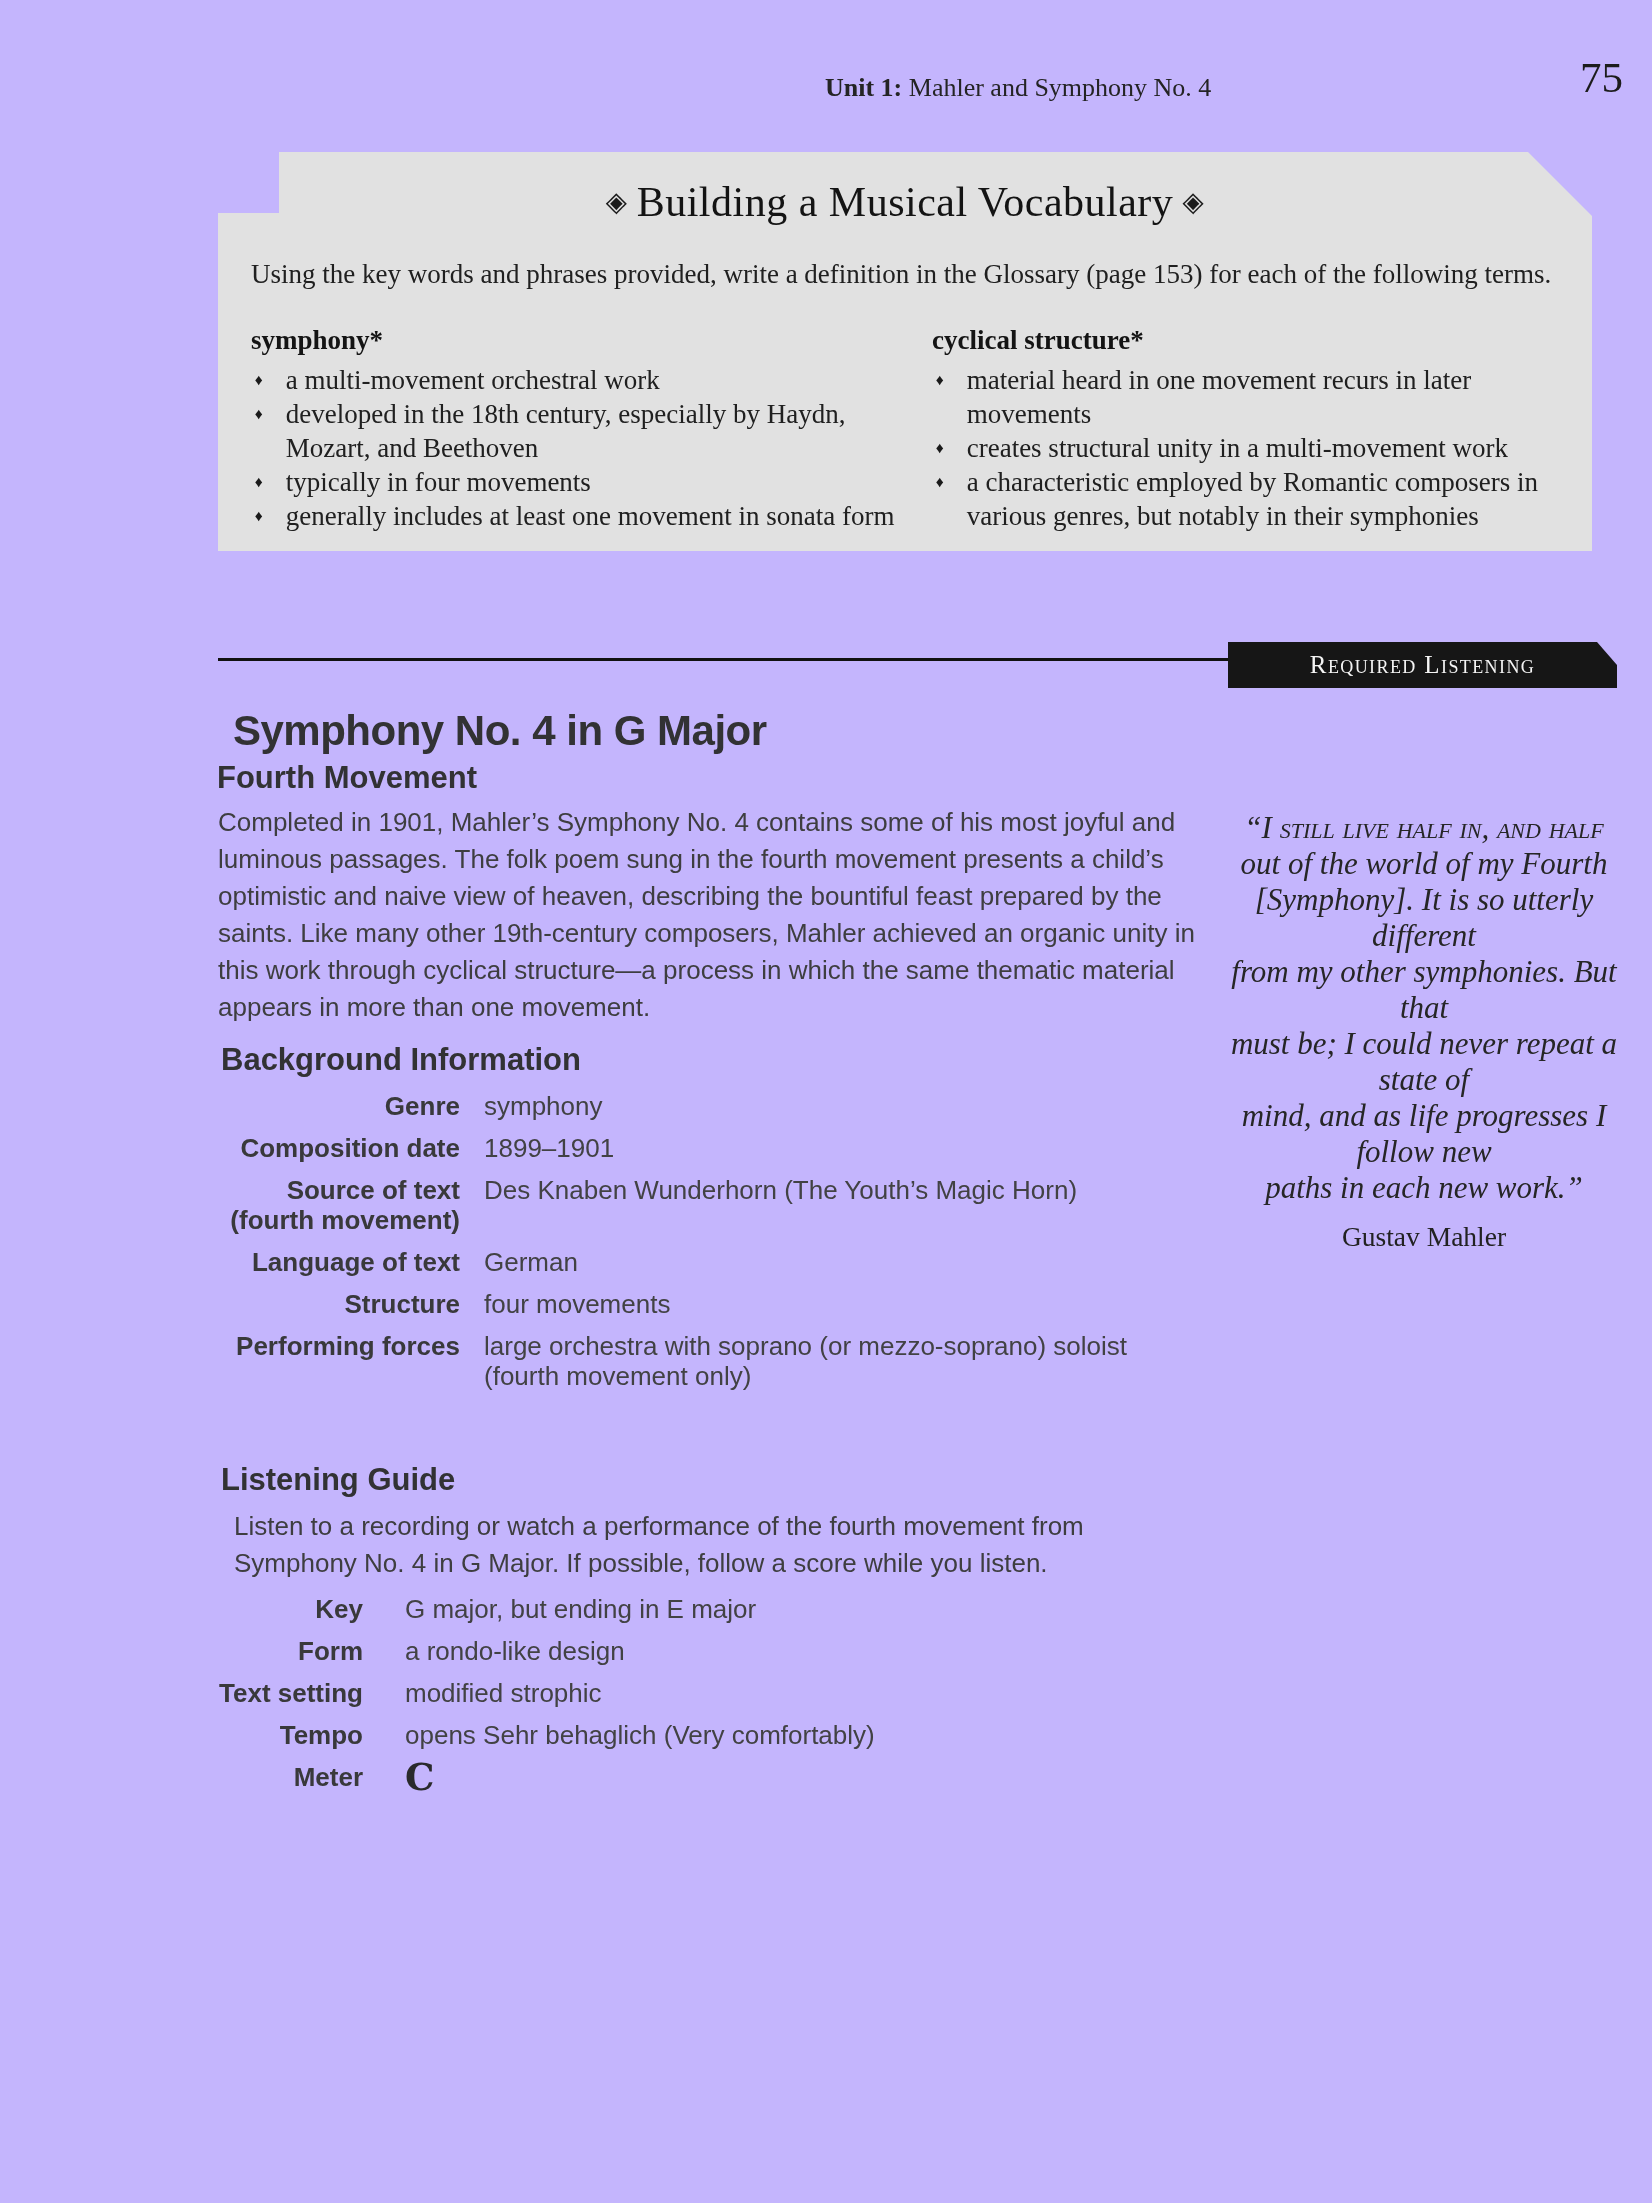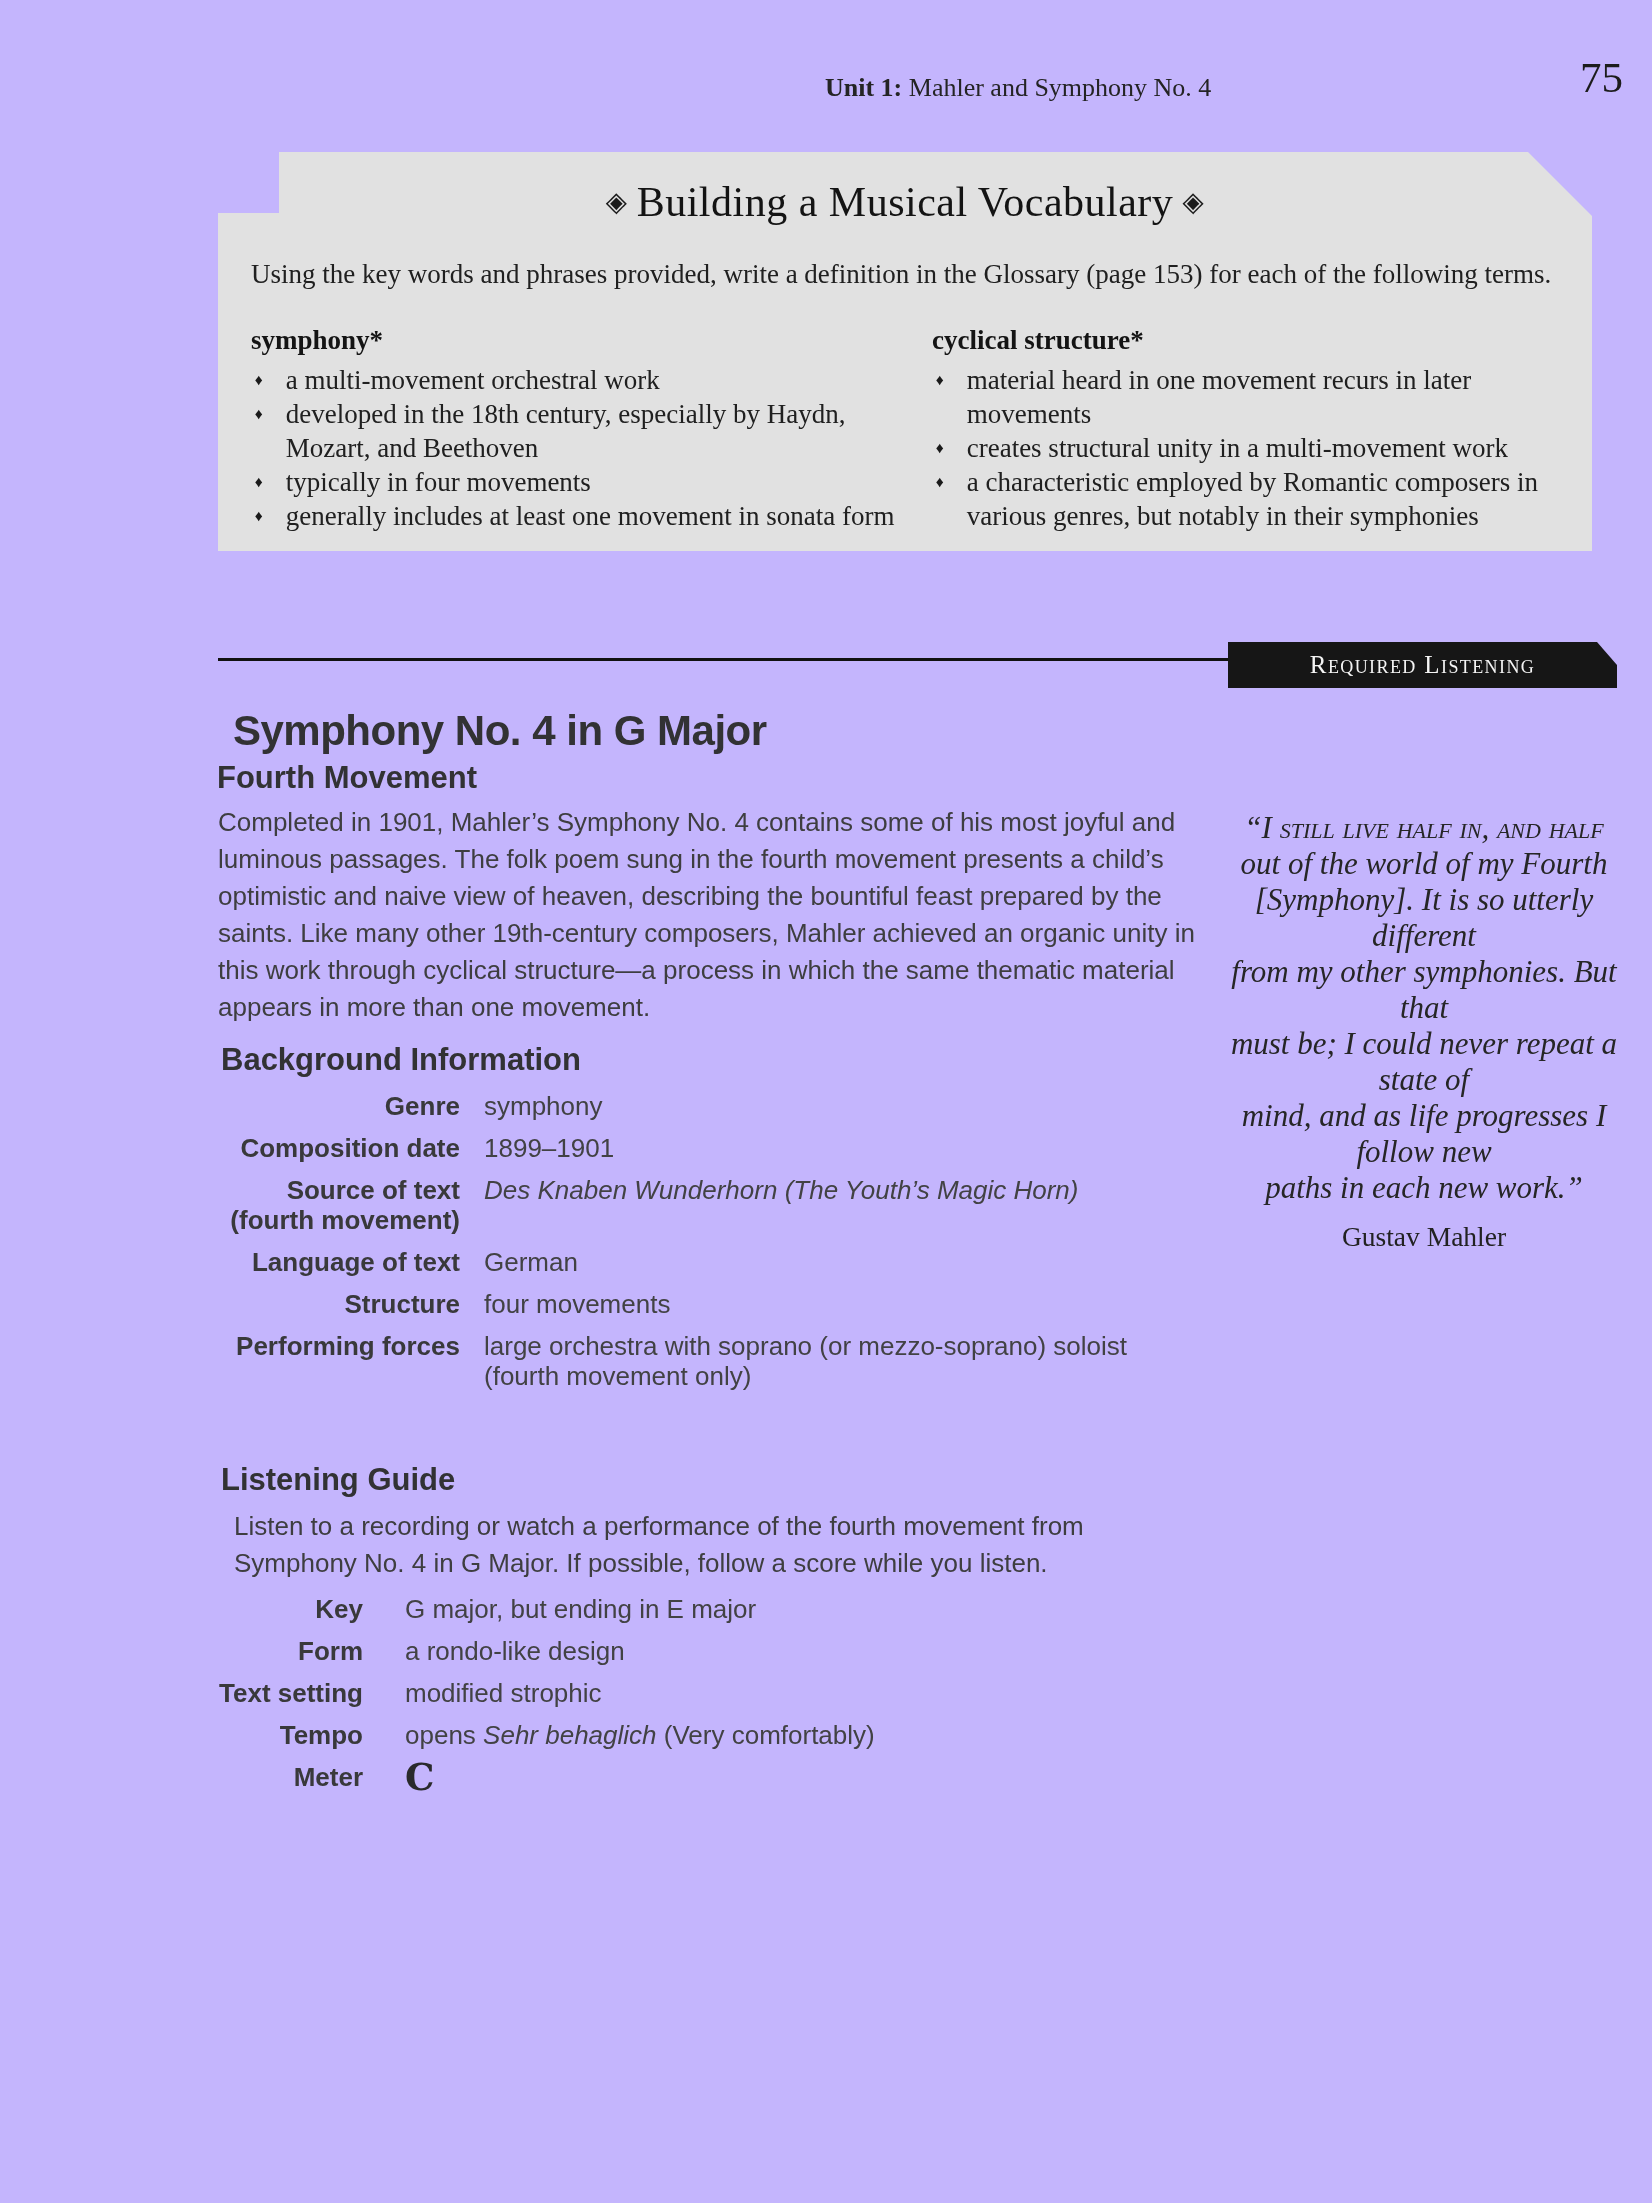--- a/index.html
+++ b/index.html
@@ -62,21 +62,21 @@
   .lg-intro { position:absolute; left:234px; top:1508px; width:927px; margin:0; font-size:26px; line-height:37px; color:#3e3e40; }
 
   
   .info-table { position:absolute; left:218px; display:grid; row-gap:12px; }
   .bg-table { top:1091px; grid-template-columns:242px 24px 762px; }
   .lg-table { top:1594px; grid-template-columns:145px 42px 826px; }
   .info-row { display:contents; }
   .info-label { grid-column:1; text-align:right; font-weight:bold; font-size:26px; line-height:30px; color:#39393b; }
   .info-gap { grid-column:2; }
   .info-value { grid-column:3; font-size:26px; line-height:30px; color:#424244; }
-  .italic { font-style:italic; }
+  .italic { }
   .meter-symbol { font-family:"DejaVu Serif","Liberation Serif",serif; font-weight:bold; font-size:37px; line-height:30px; color:#2a2a2c; }
 </style>
 </head>
 <body>
 
 <div class="page">
 
   <div class="running-header">
     <span class="rh-bold">Unit 1:</span><span> Mahler and Symphony No. 4</span>
   </div>

